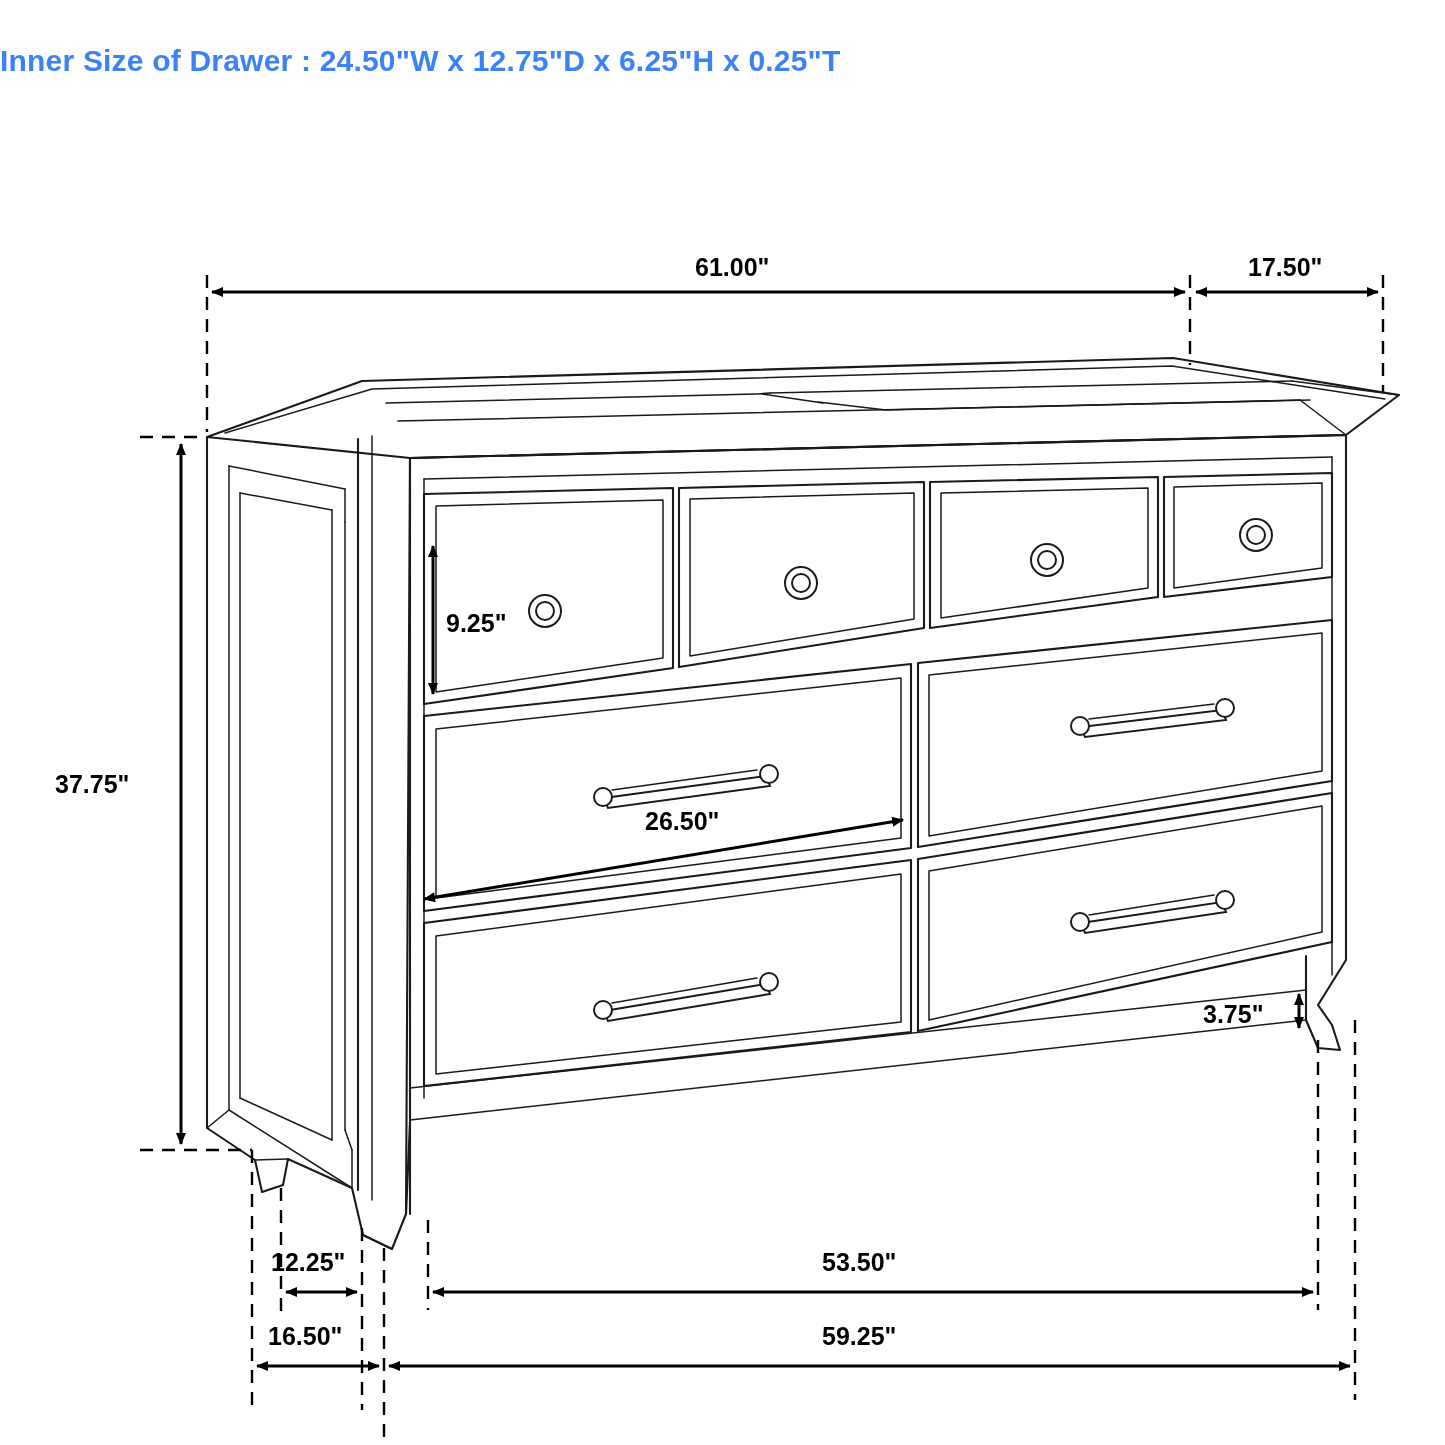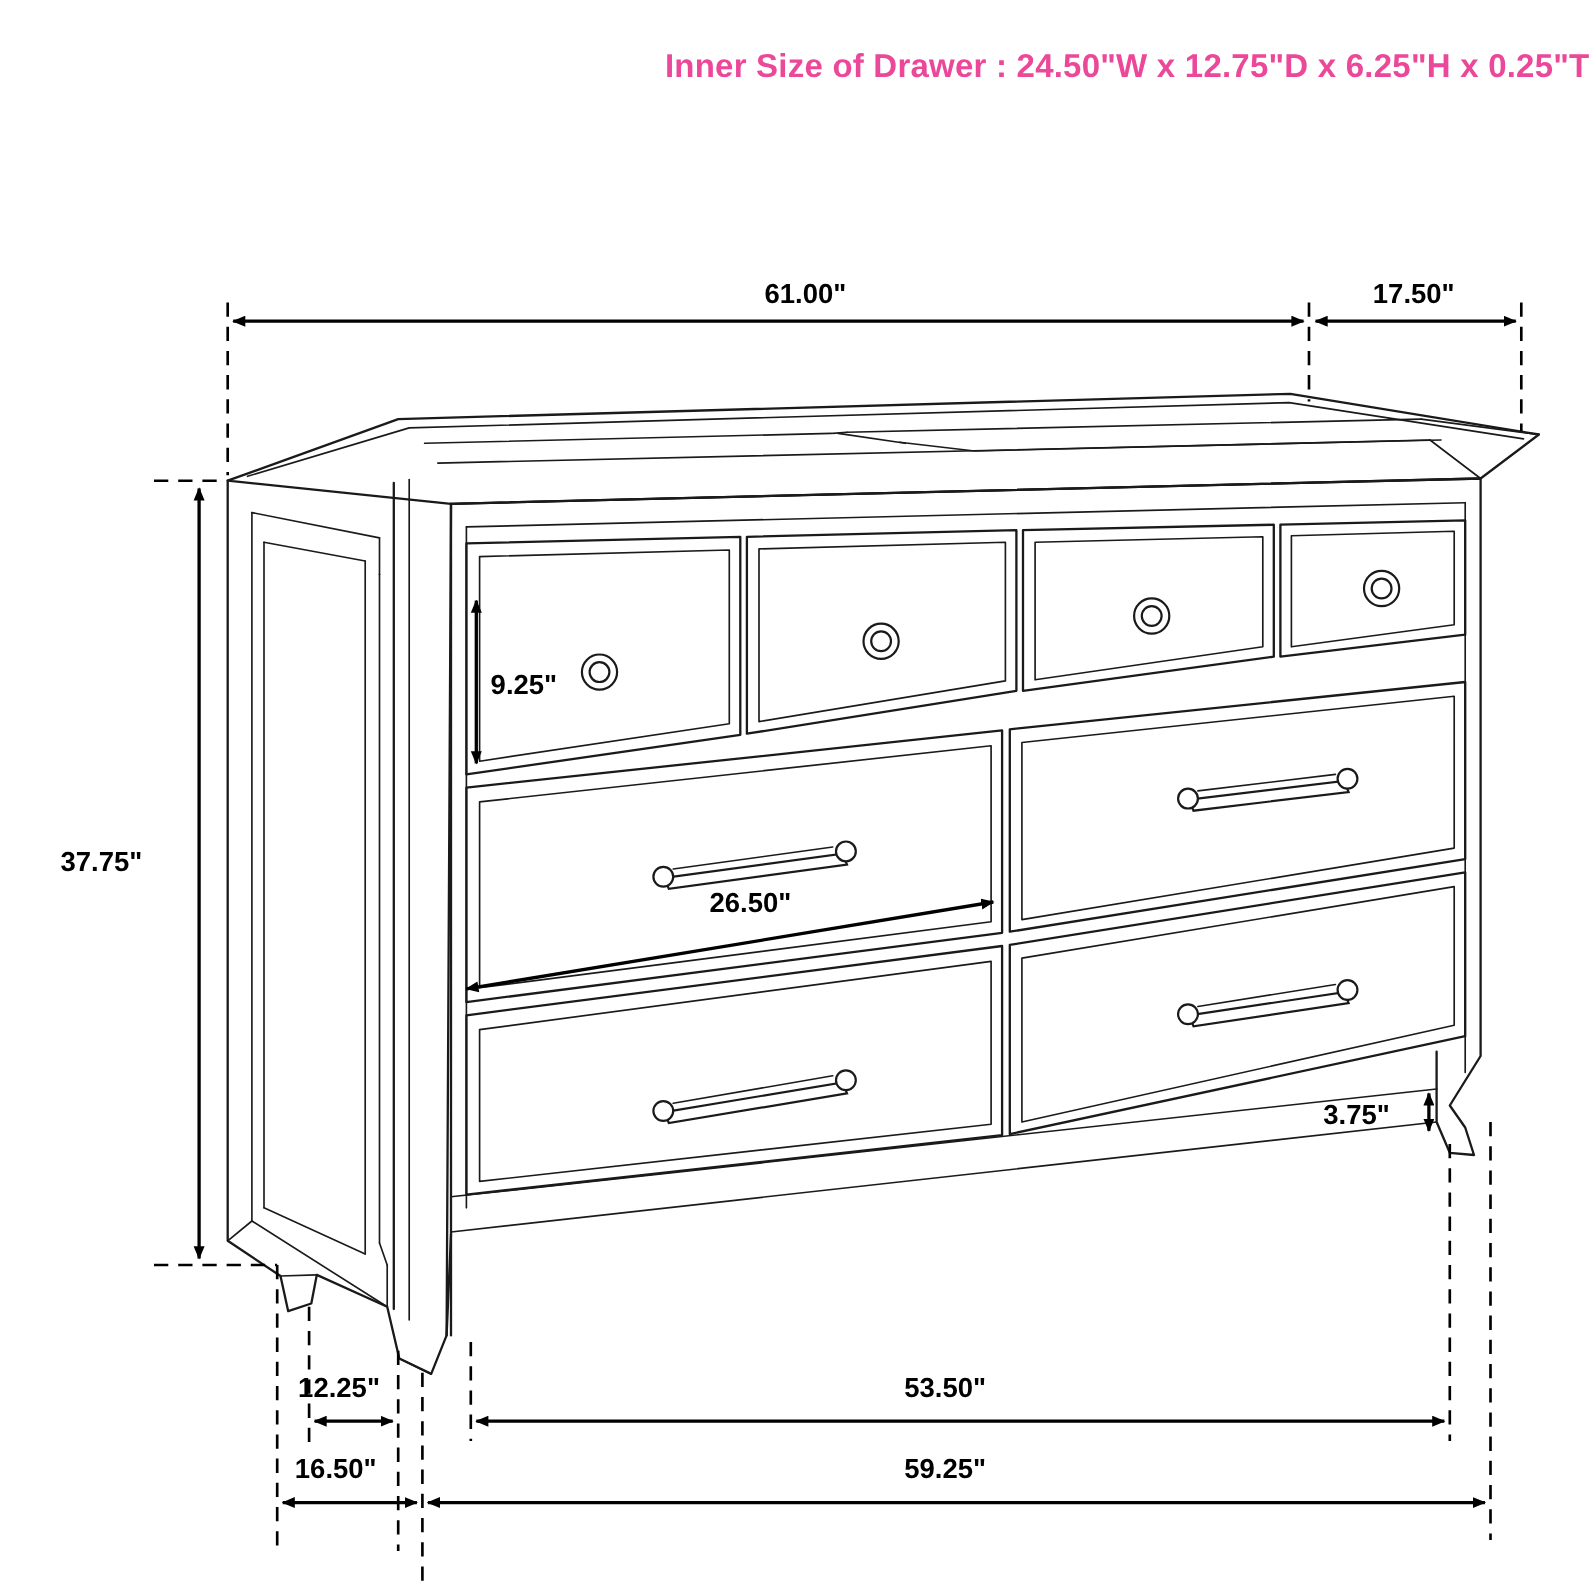--- a/index.html
+++ b/index.html
@@ -13,24 +13,24 @@
     height: 1445px;
     background: #ffffff;
     font-family: "Liberation Sans", sans-serif;
     overflow: hidden;
   }
   #title {
     position: absolute;
     top: 44px;
     left: 0;
     width: 1445px;
-    text-align: right;
+    text-align: left;
     font-size: 30px;
     font-weight: bold;
-    color: #ec4899;
+    color: #3b82f6;
     letter-spacing: 0.2px;
   }
   .dim-label {
     position: absolute;
     font-size: 25px;
     font-weight: bold;
     color: #000000;
     white-space: nowrap;
   }
   svg.layer {

